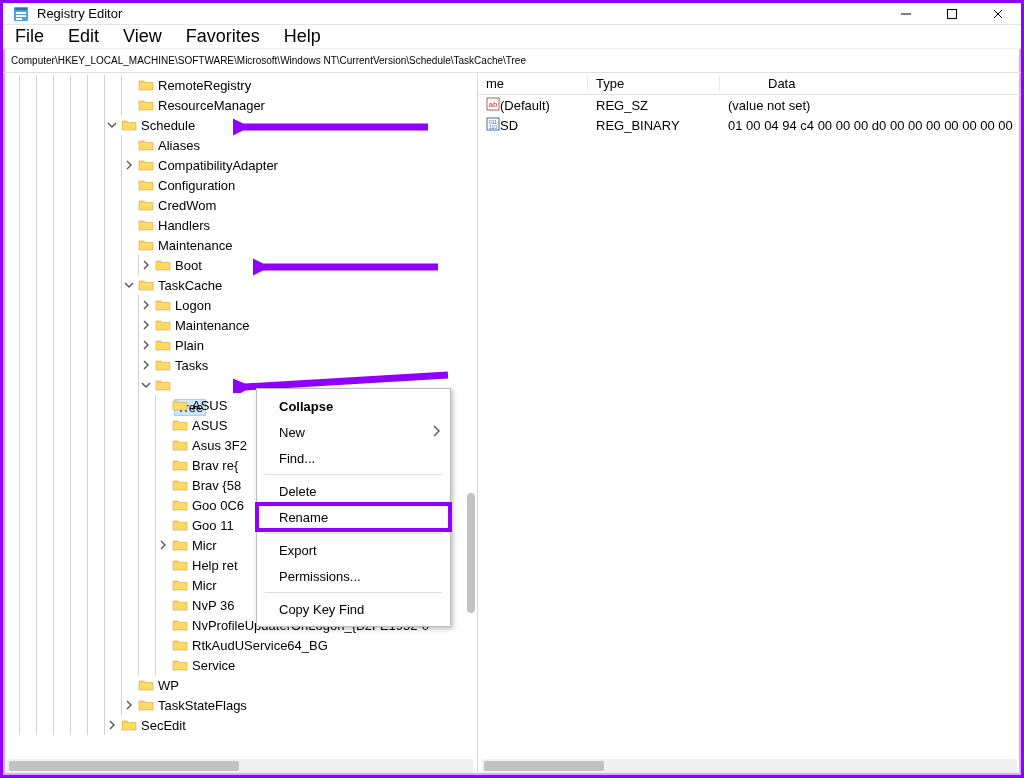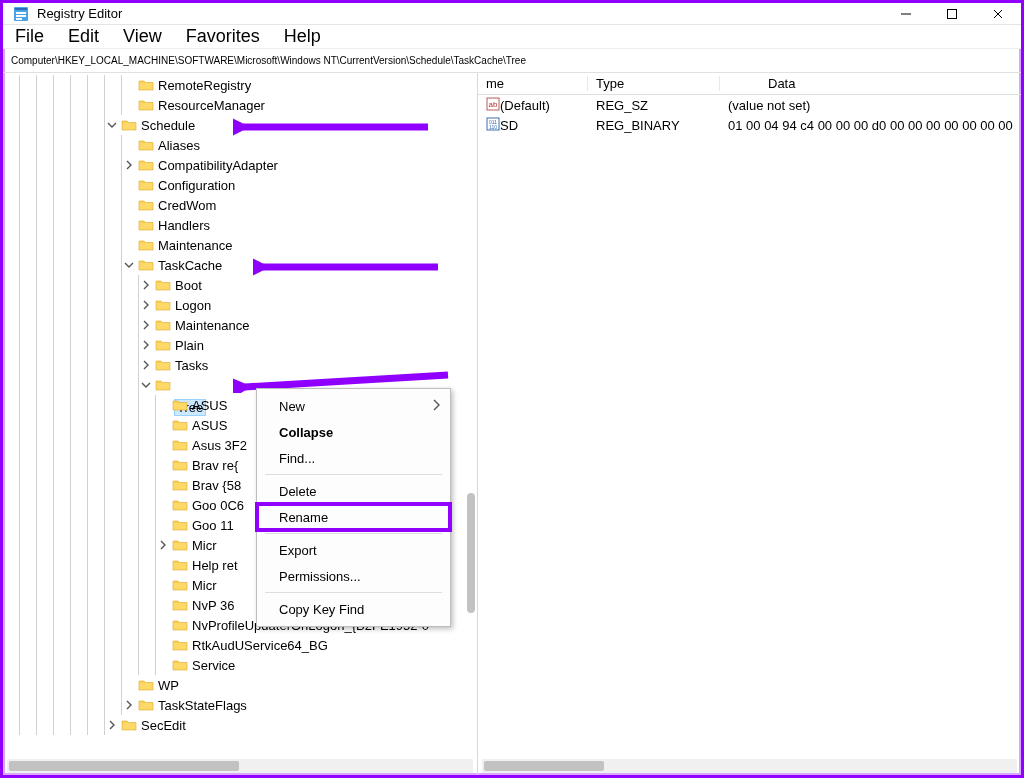--- a/index.html
+++ b/index.html
@@ -334,48 +334,48 @@
             <span class="toggle empty"></span>
             <span class="folder-icon">
               <svg viewBox="0 0 16 14" width="16" height="14" class="folder-svg">
                 <path d="M1 3 h5 l1.5 1.5 H15 V12 H1 Z" fill="#ffd968" stroke="#d6a92e" stroke-width="0.6"></path>
                 <path d="M1 3 h5 l1.5 1.5 H1 Z" fill="#f6c43e"></path>
               </svg>
             </span>
             <span class="tree-label">Maintenance</span>
           </div>
           <div class="tree-row">
+            <span class="guides" style="width: 136px;"></span>
+            <span class="toggle">
+              <svg width="10" height="10" viewBox="0 0 10 10">
+                <path d="M3 1 L7 5 L3 9" stroke="#555" fill="none" stroke-width="1.4"></path>
+              </svg>
+            </span>
+            <span class="folder-icon">
+              <svg viewBox="0 0 16 14" width="16" height="14" class="folder-svg">
+                <path d="M1 3 h5 l1.5 1.5 H15 V12 H1 Z" fill="#ffd968" stroke="#d6a92e" stroke-width="0.6"></path>
+                <path d="M1 3 h5 l1.5 1.5 H1 Z" fill="#f6c43e"></path>
+              </svg>
+            </span>
+            <span class="tree-label">Boot</span>
+          </div>
+          <div class="tree-row">
             <span class="guides" style="width: 119px;"></span>
             <span class="toggle">
               <svg width="10" height="10" viewBox="0 0 10 10">
                 <path d="M1 3 L5 7 L9 3" stroke="#555" fill="none" stroke-width="1.4"></path>
               </svg>
             </span>
             <span class="folder-icon">
               <svg viewBox="0 0 16 14" width="16" height="14" class="folder-svg">
                 <path d="M1 3 h5 l1.5 1.5 H15 V12 H1 Z" fill="#ffd968" stroke="#d6a92e" stroke-width="0.6"></path>
                 <path d="M1 3 h5 l1.5 1.5 H1 Z" fill="#f6c43e"></path>
               </svg>
             </span>
             <span class="tree-label">TaskCache</span>
-          </div>
-          <div class="tree-row">
-            <span class="guides" style="width: 136px;"></span>
-            <span class="toggle">
-              <svg width="10" height="10" viewBox="0 0 10 10">
-                <path d="M3 1 L7 5 L3 9" stroke="#555" fill="none" stroke-width="1.4"></path>
-              </svg>
-            </span>
-            <span class="folder-icon">
-              <svg viewBox="0 0 16 14" width="16" height="14" class="folder-svg">
-                <path d="M1 3 h5 l1.5 1.5 H15 V12 H1 Z" fill="#ffd968" stroke="#d6a92e" stroke-width="0.6"></path>
-                <path d="M1 3 h5 l1.5 1.5 H1 Z" fill="#f6c43e"></path>
-              </svg>
-            </span>
-            <span class="tree-label">Boot</span>
           </div>
           <div class="tree-row">
             <span class="guides" style="width: 136px;"></span>
             <span class="toggle">
               <svg width="10" height="10" viewBox="0 0 10 10">
                 <path d="M3 1 L7 5 L3 9" stroke="#555" fill="none" stroke-width="1.4"></path>
               </svg>
             </span>
             <span class="folder-icon">
               <svg viewBox="0 0 16 14" width="16" height="14" class="folder-svg">
@@ -655,31 +655,31 @@
         <line x1="195" y1="12" x2="10" y2="12" stroke="#8f00ff" stroke-width="7" marker-end="url(#ah1)"></line>
       </svg>
       <svg class="arrow-annot" style="left:250px; top:182px;" width="190" height="24">
         <line x1="185" y1="12" x2="10" y2="12" stroke="#8f00ff" stroke-width="7" marker-end="url(#ah1)"></line>
       </svg>
       <svg class="arrow-annot" style="left:230px; top:296px;" width="220" height="30">
         <line x1="215" y1="6" x2="12" y2="18" stroke="#8f00ff" stroke-width="7" marker-end="url(#ah1)"></line>
       </svg>
 
       <div class="context-menu">
+        <div class="cm-item bold">
+            <span>Collapse</span>
+          </div>
         <div class="cm-item">
           <span>New</span>
           <span class="sub-arrow">
             <svg width="8" height="12" viewBox="0 0 8 12">
                 <path d="M2 1 L7 6 L2 11" stroke="#555" fill="none" stroke-width="1.4"></path>
               </svg>
           </span>
         </div>
-        <div class="cm-item bold">
-            <span>Collapse</span>
-          </div>
         <div class="cm-item">
             <span>Find...</span>
           </div>
         <div class="cm-sep"></div>
         <div class="cm-item">
             <span>Delete</span>
           </div>
         <div class="cm-item highlight-rename">
             <span>Rename</span>
           </div>

